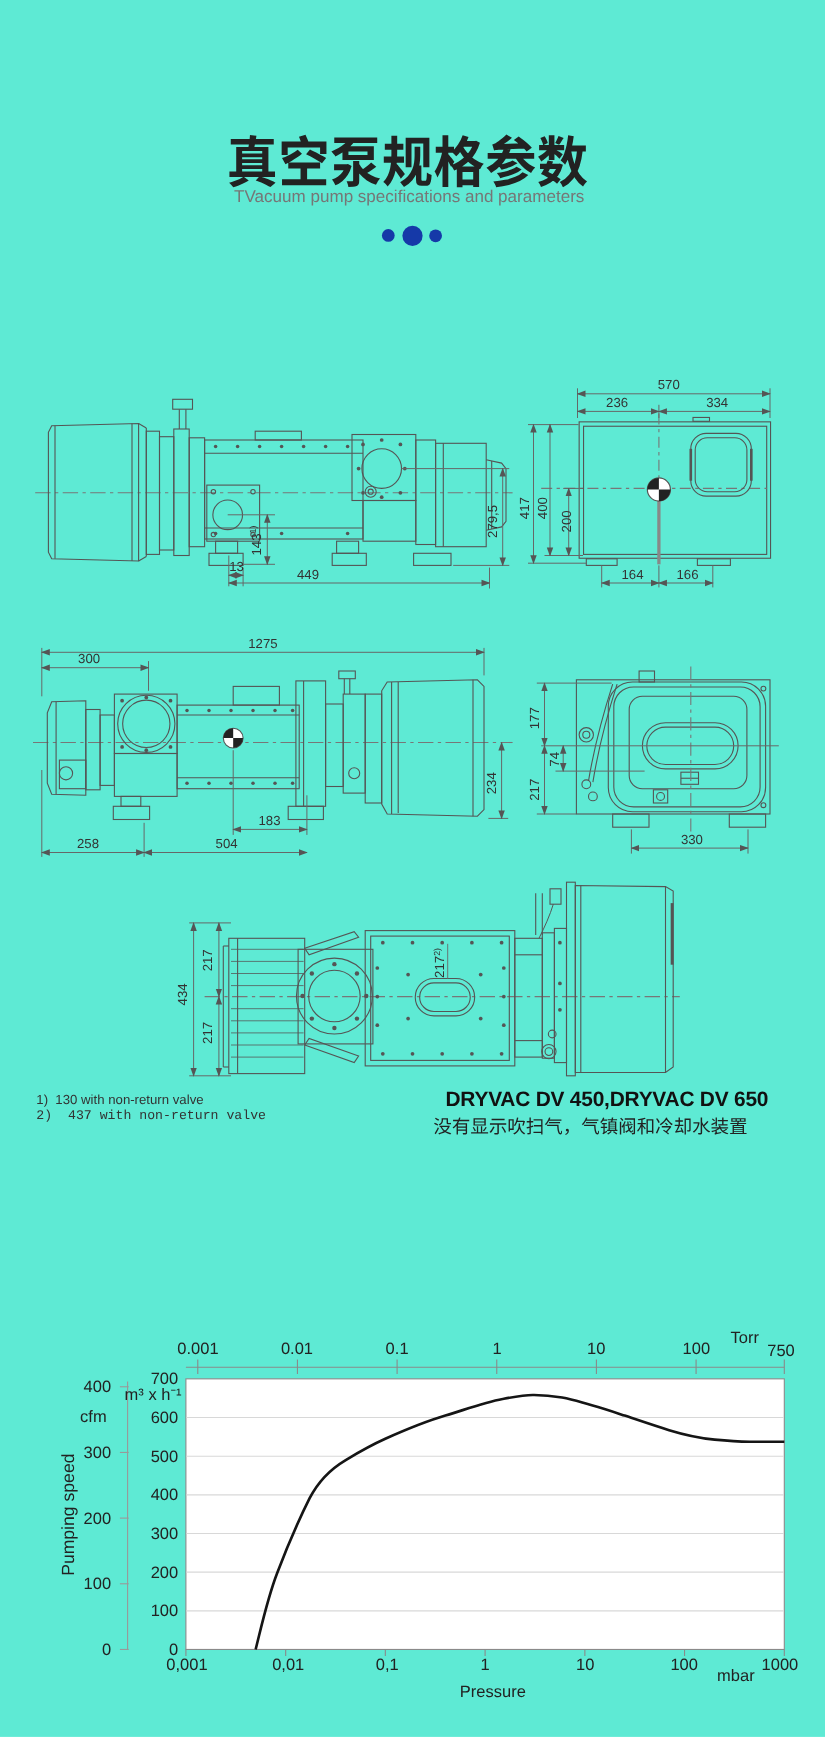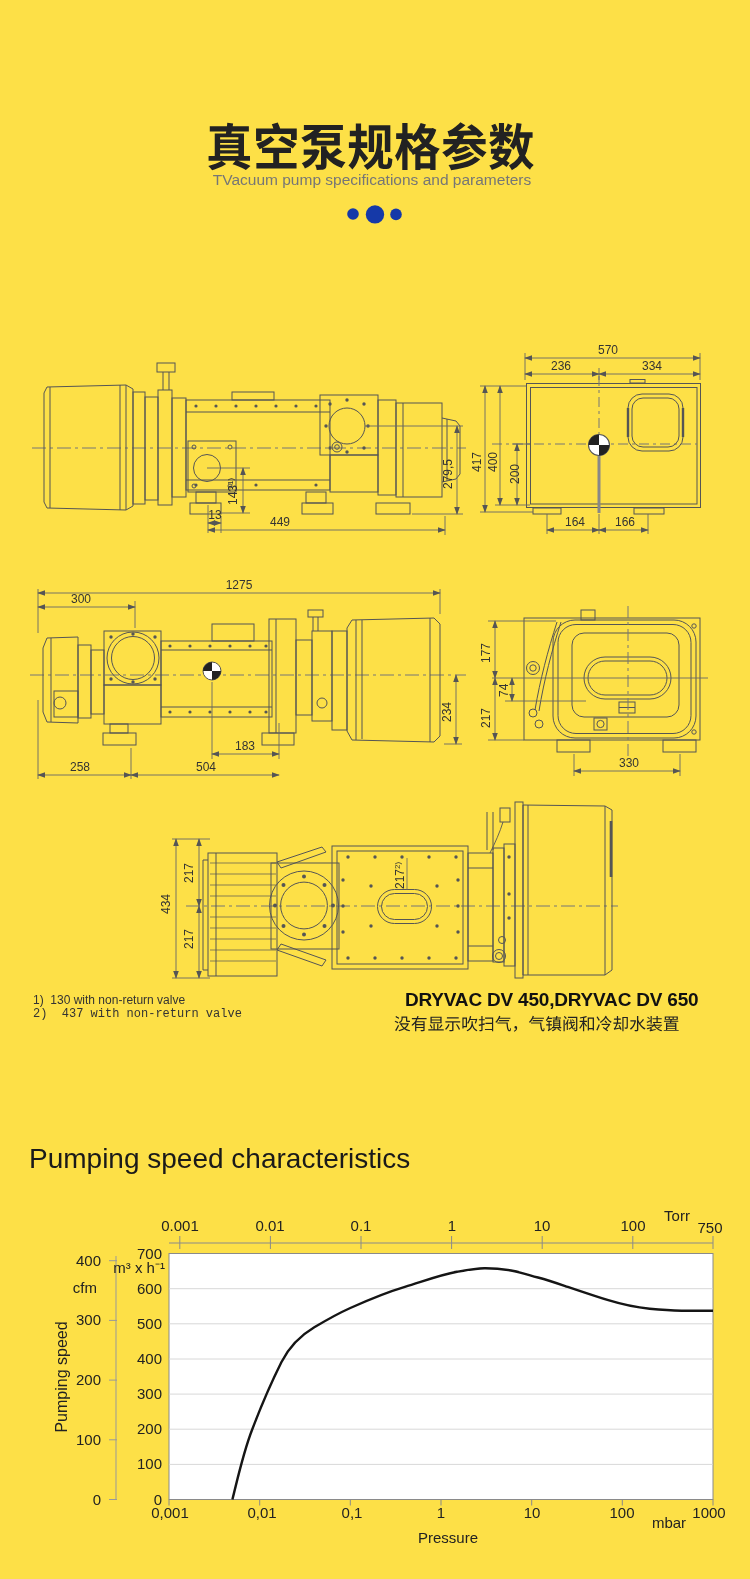--- a/index.html
+++ b/index.html
@@ -1,16 +1,16 @@
 <!DOCTYPE html>
 <html><head>
 <meta charset="utf-8">
 <style>
   html,body{margin:0;padding:0;background:#fff;}
-  #page{position:relative;width:750px;height:1579px;background:#fde047;overflow:hidden;
+  #page{position:relative;width:750px;height:1579px;background:#5eead4;overflow:hidden;
         font-family:"Liberation Sans",sans-serif;}
   .abs{position:absolute;}
   svg text{font-family:"Liberation Sans",sans-serif;}
 </style>
 </head>
 <body>
 <div id="page">
 
   <svg class="abs" style="left:0;top:0;" width="750" height="230" viewBox="0 0 750 230">
 <g id="cjktitle" fill="#222222" transform="translate(-2.5,0.5)">
@@ -566,21 +566,20 @@
 <path transform="translate(562.00,1030.00) scale(0.016800,-0.016800)" d="M837.71923828125 792.180908203125H911.5709228515625V11.8408203125Q911.5709228515625 -17.6895751953125 904.2058715820312 -35.01483154296875Q896.8408203125 -52.340087890625 877.7706298828125 -62.020263671875Q858.0904541015625 -71.0904541015625 826.1653442382812 -73.45550537109375Q794.240234375 -75.820556640625 748.460205078125 -75.820556640625Q746.0701904296875 -60.6302490234375 739.4500732421875 -39.62481689453125Q732.8299560546875 -18.619384765625 725.31982421875 -4.59912109375Q756.9095458984375 -5.59912109375 784.0944213867188 -5.59912109375Q811.279296875 -5.59912109375 820.499267578125 -4.9891357421875Q830.71923828125 -4.379150390625 834.21923828125 -0.68414306640625Q837.71923828125 3.0108642578125 837.71923828125 12.620849609375ZM88.7691650390625 614.759765625H163.40087890625V-80.1903076171875H88.7691650390625ZM105.71923828125 791.1497802734375 161.6505126953125 828.6005859375Q182.04052734375 808.820556640625 205.2105712890625 784.760498046875Q228.380615234375 760.700439453125 249.440673828125 737.7503662109375Q270.500732421875 714.80029296875 283.28076171875 697.460205078125L224.0093994140625 653.4493408203125Q212.0093994140625 672.0093994140625 191.7293701171875 695.95947265625Q171.4493408203125 719.9095458984375 148.779296875 745.0546264648438Q126.1092529296875 770.19970703125 105.71923828125 791.1497802734375ZM355.0296630859375 792.180908203125H881.8502197265625V721.2293701171875H355.0296630859375ZM387.9500732421875 447.9906005859375Q437.9500732421875 453.380615234375 502.06005859375 460.46563720703125Q566.1700439453125 467.5506591796875 637.3900146484375 476.13568115234375Q708.6099853515625 484.720703125 780.2698974609375 493.500732421875L784 429.0093994140625Q679.900146484375 414.83935546875 577.7651977539062 401.86431884765625Q475.6302490234375 388.8892822265625 396.240234375 378.71923828125ZM591.979736328125 604.099853515625 638.3306884765625 637.48046875Q663.16064453125 615.260498046875 691.6856079101562 587.3455200195312Q720.2105712890625 559.4305419921875 736.2105712890625 539.820556640625L688.9095458984375 501.659912109375Q672.4696044921875 521.659912109375 644.6396484375 550.7698974609375Q616.8096923828125 579.8798828125 591.979736328125 604.099853515625ZM490.2293701171875 624.6505126953125H555.6707763671875Q559.3306884765625 546.700439453125 568.1005859375 469.98046875Q576.8704833984375 393.260498046875 590.8353881835938 324.4906005859375Q604.80029296875 255.720703125 623.68017578125 203.3408203125Q642.56005859375 150.9609375 667.659912109375 120.801025390625Q692.759765625 90.64111328125 723.07958984375 90.64111328125Q738.3494873046875 90.64111328125 745.7644653320312 109.0311279296875Q753.179443359375 127.421142578125 755.5694580078125 164.3509521484375Q764.4696044921875 153.3306884765625 776.539794921875 142.44537353515625Q788.6099853515625 131.56005859375 798.900146484375 124.4898681640625Q791.3900146484375 70.8798828125 774.3798828125 48.23480224609375Q757.3697509765625 25.5897216796875 719.9095458984375 25.5897216796875Q672.279296875 25.5897216796875 636.3541870117188 57.23480224609375Q600.4290771484375 88.8798828125 574.8440551757812 145.19500732421875Q549.259033203125 201.5101318359375 532.1240844726562 277.1302490234375Q514.9891357421875 352.7503662109375 505.13421630859375 441.39544677734375Q495.279296875 530.04052734375 490.2293701171875 624.6505126953125ZM342.3994140625 636.820556640625 405.3306884765625 619.900146484375Q384.5506591796875 557 355.90557861328125 495.9298095703125Q327.260498046875 434.859619140625 293.5303955078125 381.2894287109375Q259.80029296875 327.71923828125 222.900146484375 286.59912109375Q219.1201171875 293.6693115234375 211.97503662109375 305.359619140625Q204.8299560546875 317.0499267578125 196.599853515625 328.82525634765625Q188.3697509765625 340.6005859375 182.0296630859375 347.6707763671875Q232.6895751953125 401.720703125 274.51953125 478.0506591796875Q316.3494873046875 554.380615234375 342.3994140625 636.820556640625ZM282.7894287109375 456.539794921875 348.6707763671875 520.421142578125V-2.9906005859375H282.7894287109375ZM710.8892822265625 376.5101318359375 775.380615234375 356.5897216796875Q718.6005859375 247.6396484375 626.820556640625 161.799560546875Q535.04052734375 75.95947265625 431.700439453125 19.95947265625Q427.7503662109375 27.2496337890625 419.3502197265625 37.599853515625Q410.9500732421875 47.9500732421875 401.96490478515625 58.1903076171875Q392.979736328125 68.4305419921875 385.859619140625 74.940673828125Q487.9095458984375 123.820556640625 574.7644653320312 201.00543212890625Q661.619384765625 278.1903076171875 710.8892822265625 376.5101318359375Z"></path>
 <path transform="translate(578.80,1030.00) scale(0.016800,-0.016800)" d="M558.1700439453125 119.3212890625H868.859619140625V47.419677734375H558.1700439453125ZM530.5694580078125 746.9703369140625H903.4305419921875V-28.460205078125H827.23876953125V675.0687255859375H603.64111328125V-35.460205078125H530.5694580078125ZM246.59912109375 755.9298095703125H321.2308349609375V-78.140380859375H246.59912109375ZM50.3697509765625 544.4102783203125H496.3697509765625V474.458740234375H50.3697509765625ZM242.698974609375 519.2496337890625 295.6099853515625 500.6693115234375Q278.1700439453125 442.3292236328125 253.09515380859375 380.68414306640625Q228.020263671875 319.0390625 197.640380859375 260.0889892578125Q167.260498046875 201.138916015625 134.01556396484375 150.6888427734375Q100.7706298828125 100.23876953125 66.9906005859375 64.2886962890625Q60.6505126953125 80.4290771484375 48.4102783203125 100.32452392578125Q36.1700439453125 120.219970703125 26.099853515625 133.580322265625Q57.7098388671875 165.9703369140625 89.78472900390625 210.60528564453125Q121.859619140625 255.240234375 151.15447998046875 307.0101318359375Q180.4493408203125 358.780029296875 203.939208984375 413.2698974609375Q227.4290771484375 467.759765625 242.698974609375 519.2496337890625ZM438.9891357421875 830.5303955078125 489.2901611328125 772.0390625Q436.43994140625 752.259033203125 367.159912109375 735.8690185546875Q297.8798828125 719.47900390625 223.85491943359375 707.47900390625Q149.8299560546875 695.47900390625 81.219970703125 687.47900390625Q79.0499267578125 699.8892822265625 72.539794921875 717.0296630859375Q66.0296630859375 734.1700439453125 59.51953125 746.80029296875Q126.3494873046875 755.80029296875 197.2293701171875 768.3853149414062Q268.1092529296875 780.9703369140625 331.57415771484375 797.0553588867188Q395.0390625 813.140380859375 438.9891357421875 830.5303955078125ZM315.7706298828125 454.499267578125Q325.380615234375 445.279296875 343.29559326171875 425.14434814453125Q361.2105712890625 405.0093994140625 383.04052734375 379.8494873046875Q404.8704833984375 354.6895751953125 426.50543212890625 329.6396484375Q448.140380859375 304.5897216796875 464.9703369140625 284.1497802734375Q481.80029296875 263.7098388671875 489.4102783203125 253.8798828125L443.3994140625 192.0484619140625Q431.0093994140625 212.1685791015625 409.15447998046875 243.278564453125Q387.299560546875 274.3885498046875 362.22467041015625 308.3284912109375Q337.1497802734375 342.2684326171875 314.29486083984375 371.68341064453125Q291.43994140625 401.098388671875 277.659912109375 417.8284912109375Z"></path>
 <path transform="translate(595.60,1030.00) scale(0.016800,-0.016800)" d="M48.5694580078125 767.6396484375 114.301025390625 797.240234375Q140.3509521484375 763.7301025390625 166.87591552734375 724.6349487304688Q193.40087890625 685.539794921875 215.92584228515625 648.1396484375Q238.4508056640625 610.739501953125 251.060791015625 581.2293701171875L179.819091796875 545.6787109375Q168.379150390625 575.4088134765625 147.0491943359375 614.0039672851562Q125.71923828125 652.59912109375 99.97430419921875 692.9743041992188Q74.2293701171875 733.3494873046875 48.5694580078125 767.6396484375ZM36.5694580078125 3.6302490234375Q58.5694580078125 45.580322265625 85.2894287109375 102.94537353515625Q112.0093994140625 160.3104248046875 138.619384765625 223.84552001953125Q165.2293701171875 287.380615234375 187.2293701171875 348.4508056640625L253.1309814453125 313.68017578125Q232.52099609375 256 208.38604736328125 195.13494873046875Q184.2510986328125 134.2698974609375 159.50616455078125 76.599853515625Q134.76123046875 18.9298095703125 111.541259765625 -29.9703369140625ZM634.7908935546875 801.020263671875Q661.0108642578125 755.9703369140625 697.7308349609375 710.3104248046875Q734.4508056640625 664.6505126953125 777.6707763671875 622.2105712890625Q820.8907470703125 579.7706298828125 866.1957397460938 544.66064453125Q911.500732421875 509.5506591796875 954.8907470703125 485.380615234375Q946.04052734375 478.0904541015625 935.1052856445312 467.0701904296875Q924.1700439453125 456.0499267578125 914.4298095703125 444.1396484375Q904.6895751953125 432.2293701171875 898.3994140625 421.9891357421875Q855.619384765625 450.1092529296875 810.3994140625 489.9493408203125Q765.179443359375 529.7894287109375 721.8494873046875 576.8494873046875Q678.51953125 623.9095458984375 640.6045532226562 674.4696044921875Q602.6895751953125 725.0296630859375 574.299560546875 775.3697509765625ZM591.859619140625 841.3104248046875 665.3212890625 816.539794921875Q606.8111572265625 700.4493408203125 513.0810546875 596.939208984375Q419.3509521484375 493.4290771484375 302.2308349609375 417.59912109375Q297.1107177734375 426.059326171875 287.260498046875 436.859619140625Q277.4102783203125 447.659912109375 266.780029296875 458.0701904296875Q256.1497802734375 468.48046875 247.07958984375 474.7706298828125Q322.299560546875 520.8704833984375 388.299560546875 580.3104248046875Q454.299560546875 639.7503662109375 506.6895751953125 706.7503662109375Q559.07958984375 773.7503662109375 591.859619140625 841.3104248046875ZM425.5491943359375 128.6396484375 476.9703369140625 172.720703125Q510.9703369140625 151.1107177734375 549.6154174804688 124.500732421875Q588.260498046875 97.8907470703125 626.2706298828125 70.3907470703125Q664.28076171875 42.8907470703125 697.180908203125 17.08575439453125Q730.0810546875 -8.71923828125 753.201171875 -29.939208984375L699.2698974609375 -80.700439453125Q677.31982421875 -59.700439453125 645.0897216796875 -33.200439453125Q612.859619140625 -6.700439453125 575.239501953125 21.6895751953125Q537.619384765625 50.07958984375 499.279296875 77.9696044921875Q460.939208984375 105.859619140625 425.5491943359375 128.6396484375ZM357.31982421875 373.3603515625H813.3900146484375V302.798828125H357.31982421875ZM526.51953125 527.179443359375 585.620849609375 558.68017578125Q614.4508056640625 531.460205078125 643.8907470703125 498.65521240234375Q673.3306884765625 465.8502197265625 689.940673828125 442.460205078125L628.6693115234375 404.4493408203125Q612.2293701171875 428.619384765625 583.0944213867188 463.70440673828125Q553.95947265625 498.7894287109375 526.51953125 527.179443359375ZM797.19970703125 373.3603515625H809.43994140625L822.460205078125 377.700439453125L875.3914794921875 343.4696044921875Q852.221435546875 302.6895751953125 820.3563842773438 259.57958984375Q788.4913330078125 216.4696044921875 753.1262817382812 174.44464111328125Q717.76123046875 132.419677734375 682.8111572265625 96.0296630859375Q647.861083984375 59.6396484375 618.740966796875 32.299560546875Q612.4508056640625 40.19970703125 602.4055786132812 49.159912109375Q592.3603515625 58.1201171875 582.1201171875 66.99530029296875Q571.8798828125 75.8704833984375 563.419677734375 80.9906005859375Q590.979736328125 104.380615234375 623.9547729492188 138.51556396484375Q656.9298095703125 172.6505126953125 689.9298095703125 210.8104248046875Q722.9298095703125 248.9703369140625 751.1497802734375 287.43524169921875Q779.3697509765625 325.900146484375 797.19970703125 356.9500732421875Z"></path>
 <path transform="translate(612.40,1030.00) scale(0.016800,-0.016800)" d="M846.4290771484375 780.140380859375H918.5506591796875V171.620849609375Q918.5506591796875 141.04052734375 911.2706298828125 122.15521240234375Q903.9906005859375 103.2698974609375 882.48046875 93.19970703125Q861.580322265625 82.739501953125 826.640380859375 80.179443359375Q791.700439453125 77.619384765625 741.380615234375 77.619384765625Q739.9906005859375 88.859619140625 736.54052734375 102.85491943359375Q733.0904541015625 116.8502197265625 727.8603515625 130.84552001953125Q722.6302490234375 144.8408203125 716.900146484375 155.301025390625Q755.5897216796875 154.301025390625 786.95947265625 154.10601806640625Q818.3292236328125 153.9110107421875 829.379150390625 154.52099609375Q839.819091796875 155.1309814453125 843.1240844726562 158.6309814453125Q846.4290771484375 162.1309814453125 846.4290771484375 172.5709228515625ZM591.8096923828125 780.140380859375H885.759765625V709.4088134765625H663.3212890625V-79.3603515625H591.8096923828125ZM91.51953125 685.180908203125H500.1201171875V613.4493408203125H91.51953125ZM59.07958984375 450.2308349609375H526.56005859375V378.71923828125H59.07958984375ZM267.1888427734375 840.3603515625H340.48046875V399.83935546875H267.1888427734375ZM366.0093994140625 277.419677734375 425.7706298828125 303.6302490234375Q449.6005859375 259.68017578125 473.01556396484375 209.340087890625Q496.4305419921875 159 515.2355346679688 111.96490478515625Q534.04052734375 64.9298095703125 543.04052734375 28.979736328125L479.379150390625 -2.3509521484375Q470.5491943359375 33.9891357421875 452.52423095703125 82.41424560546875Q434.499267578125 130.83935546875 411.97430419921875 181.76446533203125Q389.4493408203125 232.6895751953125 366.0093994140625 277.419677734375ZM104.6895751953125 7.9688720703125 101.179443359375 69.0701904296875 140.3900146484375 95.380615234375 470.1497802734375 149.6505126953125Q470.1497802734375 135.68017578125 471.7098388671875 116.8697509765625Q473.2698974609375 98.059326171875 475.43994140625 86.0390625Q383 69.4290771484375 320.3900146484375 57.73406982421875Q257.780029296875 46.0390625 218.6099853515625 38.1490478515625Q179.43994140625 30.259033203125 157.18487548828125 25.17401123046875Q134.9298095703125 20.0889892578125 123.479736328125 16.11395263671875Q112.0296630859375 12.138916015625 104.6895751953125 7.9688720703125ZM104.6895751953125 7.9688720703125Q102.9095458984375 15.8690185546875 98.5694580078125 28.999267578125Q94.2293701171875 42.1295166015625 89.30426025390625 55.539794921875Q84.379150390625 68.9500732421875 80.0390625 78.4102783203125Q93.379150390625 81.580322265625 105.96417236328125 97.10528564453125Q118.5491943359375 112.6302490234375 133.1591796875 136.8502197265625Q140.7691650390625 149.0701904296875 155.59912109375 176.59515380859375Q170.4290771484375 204.1201171875 188.06402587890625 241.56005859375Q205.698974609375 279 223.138916015625 322.13494873046875Q240.578857421875 365.2698974609375 254.018798828125 408.7098388671875L328.700439453125 383.3994140625Q305.48046875 323.179443359375 276.39544677734375 262.45947265625Q247.3104248046875 201.739501953125 215.83538818359375 147.32452392578125Q184.3603515625 92.9095458984375 152.3603515625 49.07958984375V47.6895751953125Q152.3603515625 47.6895751953125 145.240234375 43.739501953125Q138.1201171875 39.7894287109375 128.52496337890625 33.47430419921875Q118.9298095703125 27.1591796875 111.8096923828125 20.5390625Q104.6895751953125 13.9189453125 104.6895751953125 7.9688720703125Z"></path>
 <path transform="translate(629.20,1030.00) scale(0.016800,-0.016800)" d="M70.739501953125 583.6707763671875H353.2091064453125V508.0390625H70.739501953125ZM462.1591796875 837.92041015625H541.52099609375V22.5615234375Q541.52099609375 -14.8690185546875 532.0709228515625 -34.7293701171875Q522.620849609375 -54.5897216796875 499.6005859375 -64.8299560546875Q477.1903076171875 -74.68017578125 438.86505126953125 -78.020263671875Q400.539794921875 -81.3603515625 343.0296630859375 -81.3603515625Q341.2496337890625 -69.9500732421875 336.4095458984375 -55.0897216796875Q331.5694580078125 -40.2293701171875 326.059326171875 -25.06402587890625Q320.5491943359375 -9.898681640625 314.0390625 1.12158203125Q357.47900390625 -0.2684326171875 392.759033203125 -0.46343994140625Q428.0390625 -0.658447265625 439.9891357421875 -0.0484619140625Q451.7691650390625 0.5615234375 456.96417236328125 4.9515380859375Q462.1591796875 9.341552734375 462.1591796875 22.341552734375ZM328.658447265625 583.6707763671875H344.23876953125L358.0390625 586.8408203125L407.460205078125 567.700439453125Q383.4102783203125 436.6302490234375 337.5303955078125 330.8900146484375Q291.6505126953125 225.1497802734375 231.18560791015625 146.6895751953125Q170.720703125 68.2293701171875 99.500732421875 17.8892822265625Q93.6005859375 26.95947265625 82.66534423828125 38.28472900390625Q71.7301025390625 49.6099853515625 60.01483154296875 60.15521240234375Q48.299560546875 70.700439453125 38.83935546875 76.2105712890625Q108.8892822265625 121.9906005859375 166.90411376953125 193.07562255859375Q224.9189453125 264.16064453125 266.54376220703125 358.380615234375Q308.1685791015625 452.6005859375 328.658447265625 566.48046875ZM536.180908203125 610.7706298828125Q567.28076171875 529.820556640625 612.4055786132812 451.29559326171875Q657.5303955078125 372.7706298828125 714.020263671875 304.02569580078125Q770.5101318359375 235.28076171875 836.6201171875 180.8408203125Q902.7301025390625 126.40087890625 975.1903076171875 92.620849609375Q966.7301025390625 84.940673828125 956.099853515625 72.83538818359375Q945.4696044921875 60.7301025390625 935.619384765625 48.039794921875Q925.7691650390625 35.3494873046875 919.259033203125 24.3292236328125Q845.6287841796875 63.4493408203125 779.7138061523438 123.09442138671875Q713.798828125 182.739501953125 657.5039672851562 257.77459716796875Q601.2091064453125 332.8096923828125 556.0842895507812 418.4898681640625Q510.95947265625 504.1700439453125 477.6895751953125 594.7503662109375ZM816.619384765625 651.620849609375 885.1309814453125 603.5897216796875Q849.8408203125 563.5897216796875 808.500732421875 519.9547729492188Q767.16064453125 476.31982421875 725.6005859375 436.46490478515625Q684.04052734375 396.6099853515625 647.8704833984375 366.780029296875L596.1092529296875 407.52099609375Q631.279296875 438.740966796875 671.8643188476562 481.0709228515625Q712.4493408203125 523.40087890625 750.83935546875 568.120849609375Q789.2293701171875 612.8408203125 816.619384765625 651.620849609375Z"></path>
 <path transform="translate(646.00,1030.00) scale(0.016800,-0.016800)" d="M448.819091796875 286.7301025390625 507.7503662109375 260.859619140625Q471.7503662109375 223.9095458984375 422.50543212890625 191.01953125Q373.260498046875 158.1295166015625 316.12554931640625 130.51953125Q258.9906005859375 102.9095458984375 198.6005859375 81.38458251953125Q138.2105712890625 59.859619140625 79.92041015625 46.2496337890625Q72.4102783203125 58.8798828125 60.1700439453125 75.3502197265625Q47.9298095703125 91.820556640625 37.07958984375 102.28076171875Q95.0296630859375 113.720703125 153.7496337890625 132.07562255859375Q212.4696044921875 150.4305419921875 267.6295166015625 174.39544677734375Q322.7894287109375 198.3603515625 369.6693115234375 226.82525634765625Q416.5491943359375 255.2901611328125 448.819091796875 286.7301025390625ZM546.5911865234375 285.9500732421875Q581.301025390625 209.900146484375 640.7557983398438 150.1903076171875Q700.2105712890625 90.48046875 781.700439453125 49.66064453125Q863.1903076171875 8.8408203125 961.0904541015625 -11.6490478515625Q949.8502197265625 -22.279296875 937.0249633789062 -40.50469970703125Q924.19970703125 -58.7301025390625 917.6895751953125 -73.5303955078125Q814.1092529296875 -48.700439453125 730.4743041992188 -1.67547607421875Q646.83935546875 45.3494873046875 584.4095458984375 113.9095458984375Q521.979736328125 182.4696044921875 482.539794921875 270.4898681640625ZM839.419677734375 229.80029296875 894.4508056640625 189.179443359375Q864.060791015625 168.7894287109375 827.7308349609375 147.679443359375Q791.40087890625 126.5694580078125 754.8509521484375 108.3494873046875Q718.301025390625 90.1295166015625 686.2510986328125 75.9095458984375L640.5101318359375 112.3603515625Q672.56005859375 126.9703369140625 709.219970703125 147.080322265625Q745.8798828125 167.1903076171875 780.2348022460938 189.30029296875Q814.5897216796875 211.4102783203125 839.419677734375 229.80029296875ZM51.979736328125 308.6005859375H949.020263671875V246.83935546875H51.979736328125ZM385.580322265625 702.201171875H935.3104248046875V636.1497802734375H385.580322265625ZM415.68017578125 477.101318359375H916.140380859375V411.0499267578125H415.68017578125ZM271.819091796875 840.3603515625H342.380615234375V369.4898681640625H271.819091796875ZM623.7894287109375 840.3603515625H699.0311279296875V435.240234375H623.7894287109375ZM67.71923828125 741.539794921875 113.7301025390625 785.1107177734375Q146.9500732421875 763.500732421875 183.1201171875 734.5857543945312Q219.2901611328125 705.6707763671875 237.8502197265625 682.060791015625L190.499267578125 633.759765625Q178.499267578125 649.759765625 157.91424560546875 668.9547729492188Q137.3292236328125 688.1497802734375 113.8292236328125 707.3447875976562Q90.3292236328125 726.539794921875 67.71923828125 741.539794921875ZM36.8096923828125 485.28076171875Q85.6396484375 504.940673828125 153.71453857421875 535.2355346679688Q221.7894287109375 565.5303955078125 293.059326171875 597.6302490234375L308.2496337890625 536.47900390625Q244.7098388671875 505.9891357421875 180.41497802734375 476.30426025390625Q116.1201171875 446.619384765625 62.68017578125 422.3494873046875ZM233.3494873046875 -85.0904541015625 230.2293701171875 -29.619384765625 265.539794921875 -4.4290771484375 577.8299560546875 60.060791015625Q576.2698974609375 47.260498046875 575.2098388671875 28.92510986328125Q574.1497802734375 10.5897216796875 574.759765625 -0.260498046875Q467.9298095703125 -23.700439453125 403.34478759765625 -38.42041015625Q338.759765625 -53.140380859375 304.5897216796875 -61.640380859375Q270.419677734375 -70.140380859375 255.66461181640625 -75.22540283203125Q240.9095458984375 -80.3104248046875 233.3494873046875 -85.0904541015625ZM233.3494873046875 -85.0904541015625Q231.5694580078125 -76.4102783203125 227.20440673828125 -65.06005859375Q222.83935546875 -53.7098388671875 217.8892822265625 -42.2496337890625Q212.939208984375 -30.7894287109375 207.59912109375 -24.059326171875Q217.5491943359375 -20.279296875 229.80426025390625 -13.499267578125Q242.059326171875 -6.71923828125 251.03436279296875 6.03582763671875Q260.0093994140625 18.7908935546875 260.0093994140625 39.1309814453125V160.0701904296875L332.9110107421875 160.460205078125V-21.1295166015625Q332.9110107421875 -21.1295166015625 322.81585693359375 -25.1895751953125Q312.720703125 -29.2496337890625 298.17547607421875 -36.0897216796875Q283.6302490234375 -42.9298095703125 268.58502197265625 -51.24493408203125Q253.539794921875 -59.56005859375 243.44464111328125 -68.37518310546875Q233.3494873046875 -77.1903076171875 233.3494873046875 -85.0904541015625ZM438.939208984375 374.759765625 511.180908203125 395.8502197265625Q528.0108642578125 370.0701904296875 543.9508056640625 338.48516845703125Q559.8907470703125 306.900146484375 566.720703125 283.7301025390625L490.9688720703125 259.859619140625Q484.3089599609375 283.2496337890625 469.34405517578125 315.919677734375Q454.379150390625 348.5897216796875 438.939208984375 374.759765625Z"></path>
 <path transform="translate(662.80,1030.00) scale(0.016800,-0.016800)" d="M651.48046875 747.95947265625V657.940673828125H819.6085205078125V747.95947265625ZM417.40087890625 747.95947265625V657.940673828125H582.3089599609375V747.95947265625ZM188.5911865234375 747.95947265625V657.940673828125H348.2293701171875V747.95947265625ZM116.6895751953125 802.3104248046875H894.6302490234375V603.19970703125H116.6895751953125ZM67.8798828125 544.7503662109375H922.3900146484375V486.499267578125H67.8798828125ZM456.1591796875 621.659912109375 533.180908203125 617.099853515625Q525.1309814453125 564.539794921875 512.7760620117188 506.06475830078125Q500.421142578125 447.5897216796875 489.5911865234375 405.0296630859375H418.6396484375Q426.07958984375 434.419677734375 432.93450927734375 471.69970703125Q439.7894287109375 508.979736328125 445.9493408203125 548.3447875976562Q452.1092529296875 587.7098388671875 456.1591796875 621.659912109375ZM57.3697509765625 6.2105712890625H945.4102783203125V-50.48046875H57.3697509765625ZM226.2901611328125 319.8299560546875H771.43994140625V274.619384765625H226.2901611328125ZM230.2901611328125 217.1201171875H769V172.299560546875H230.2901611328125ZM233.68017578125 112.80029296875H773.340087890625V67.8096923828125H233.68017578125ZM190.379150390625 426.780029296875H807.620849609375V-25H733.7691650390625V375.939208984375H261.500732421875V-25H190.379150390625Z"></path>
 </g>
   </svg>
 
-  <div class="abs" style="left:29px;top:1143px;font-size:28px;color:#1a1a1a;">Pumping speed characteristics</div>
 
   <svg class="abs" style="left:0;top:1090px;" width="750" height="489" viewBox="0 1090 750 489">
     <g id="chart">
 
       <rect x="169" y="1253.5" width="544" height="246" fill="#fff" stroke="#8a8a8a" stroke-width="1"></rect>
 
       <g stroke="#d8d8d8" stroke-width="1">
         <line x1="169.5" y1="1464.4" x2="712.5" y2="1464.4"></line>
         <line x1="169.5" y1="1429.2" x2="712.5" y2="1429.2"></line>
         <line x1="169.5" y1="1394.1" x2="712.5" y2="1394.1"></line>

